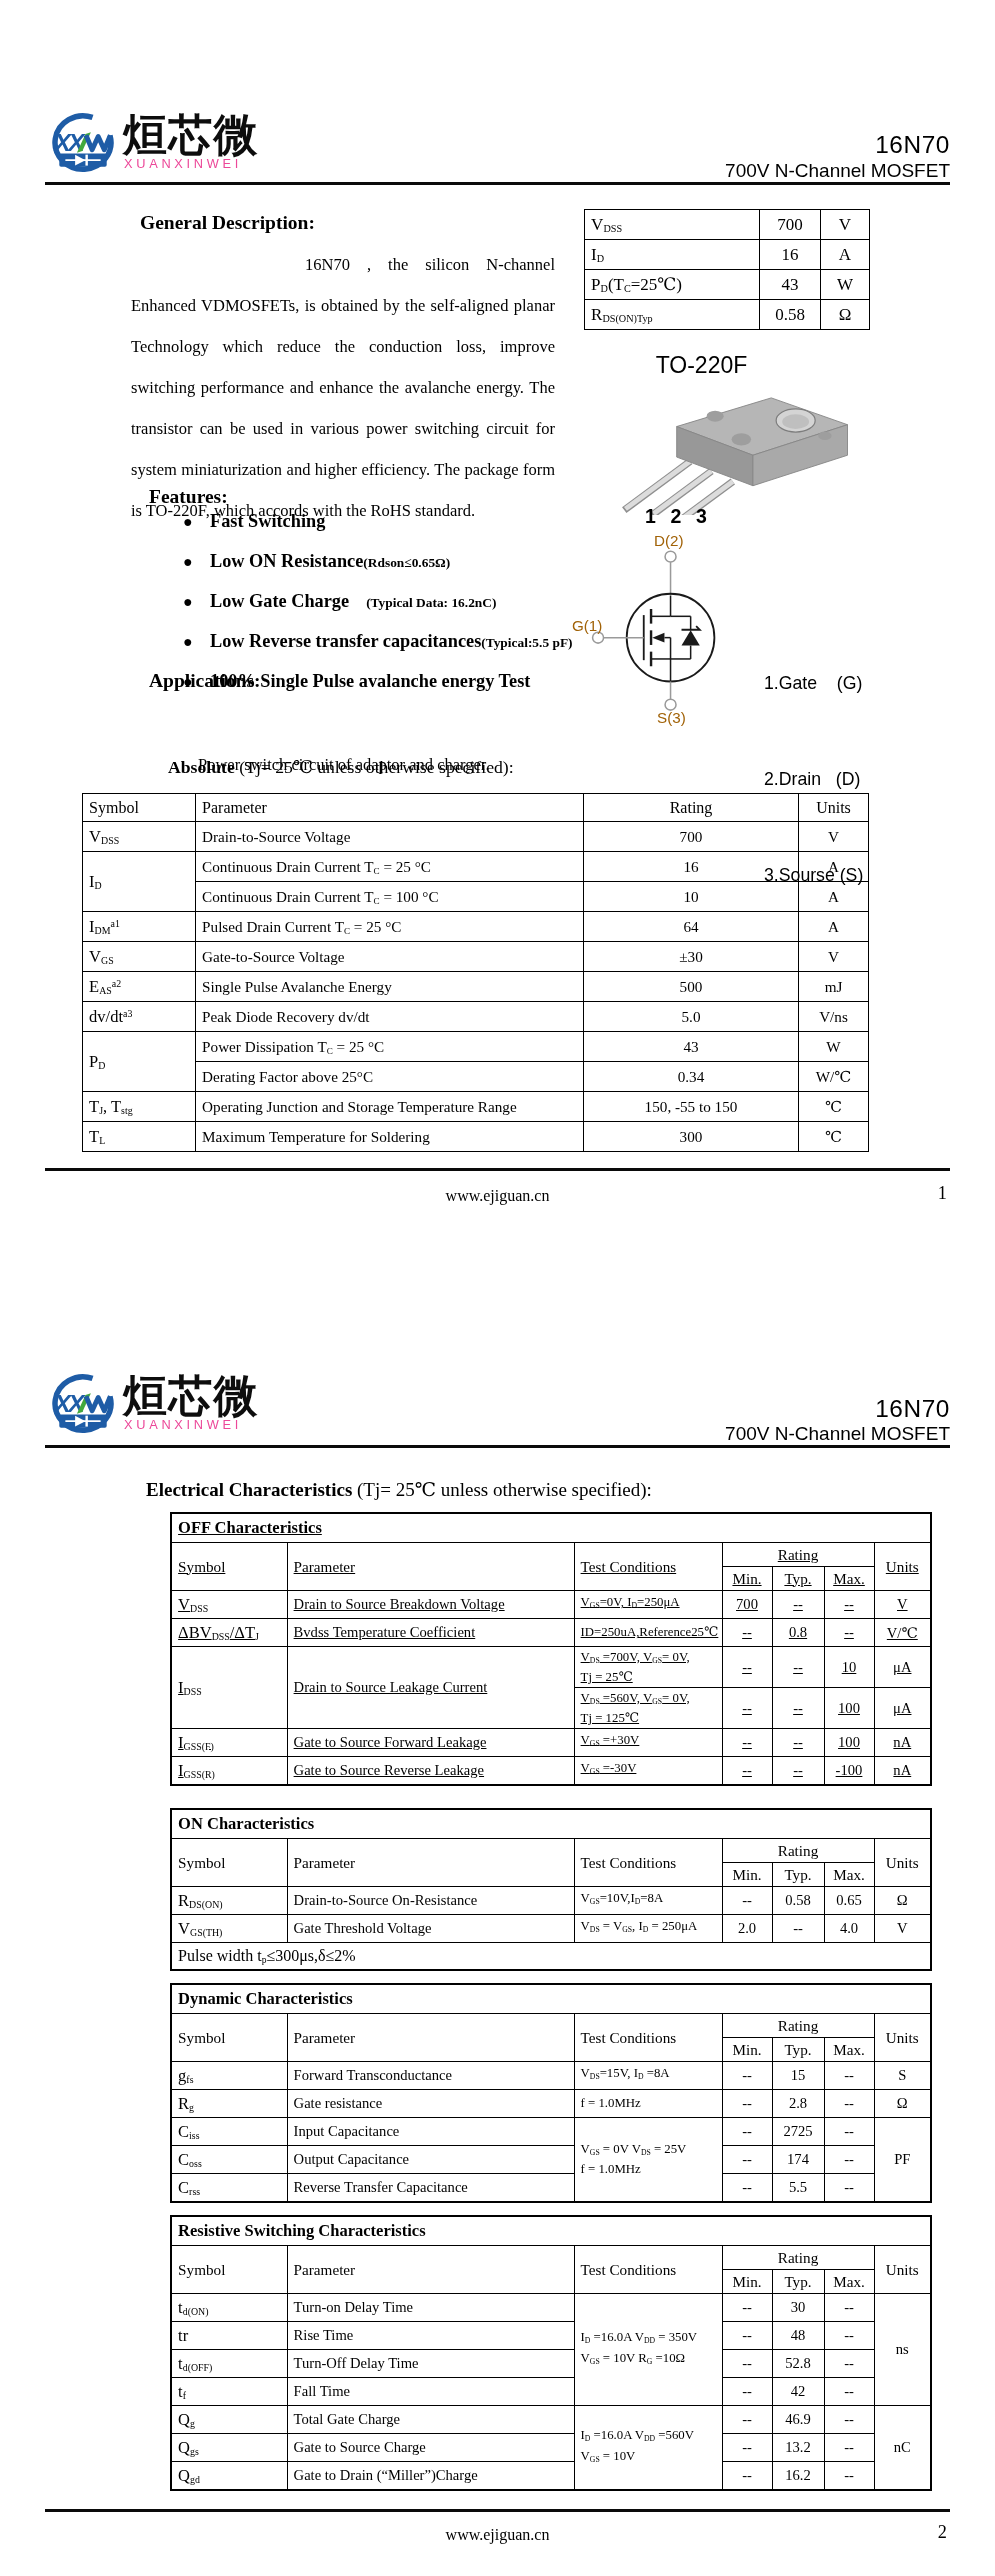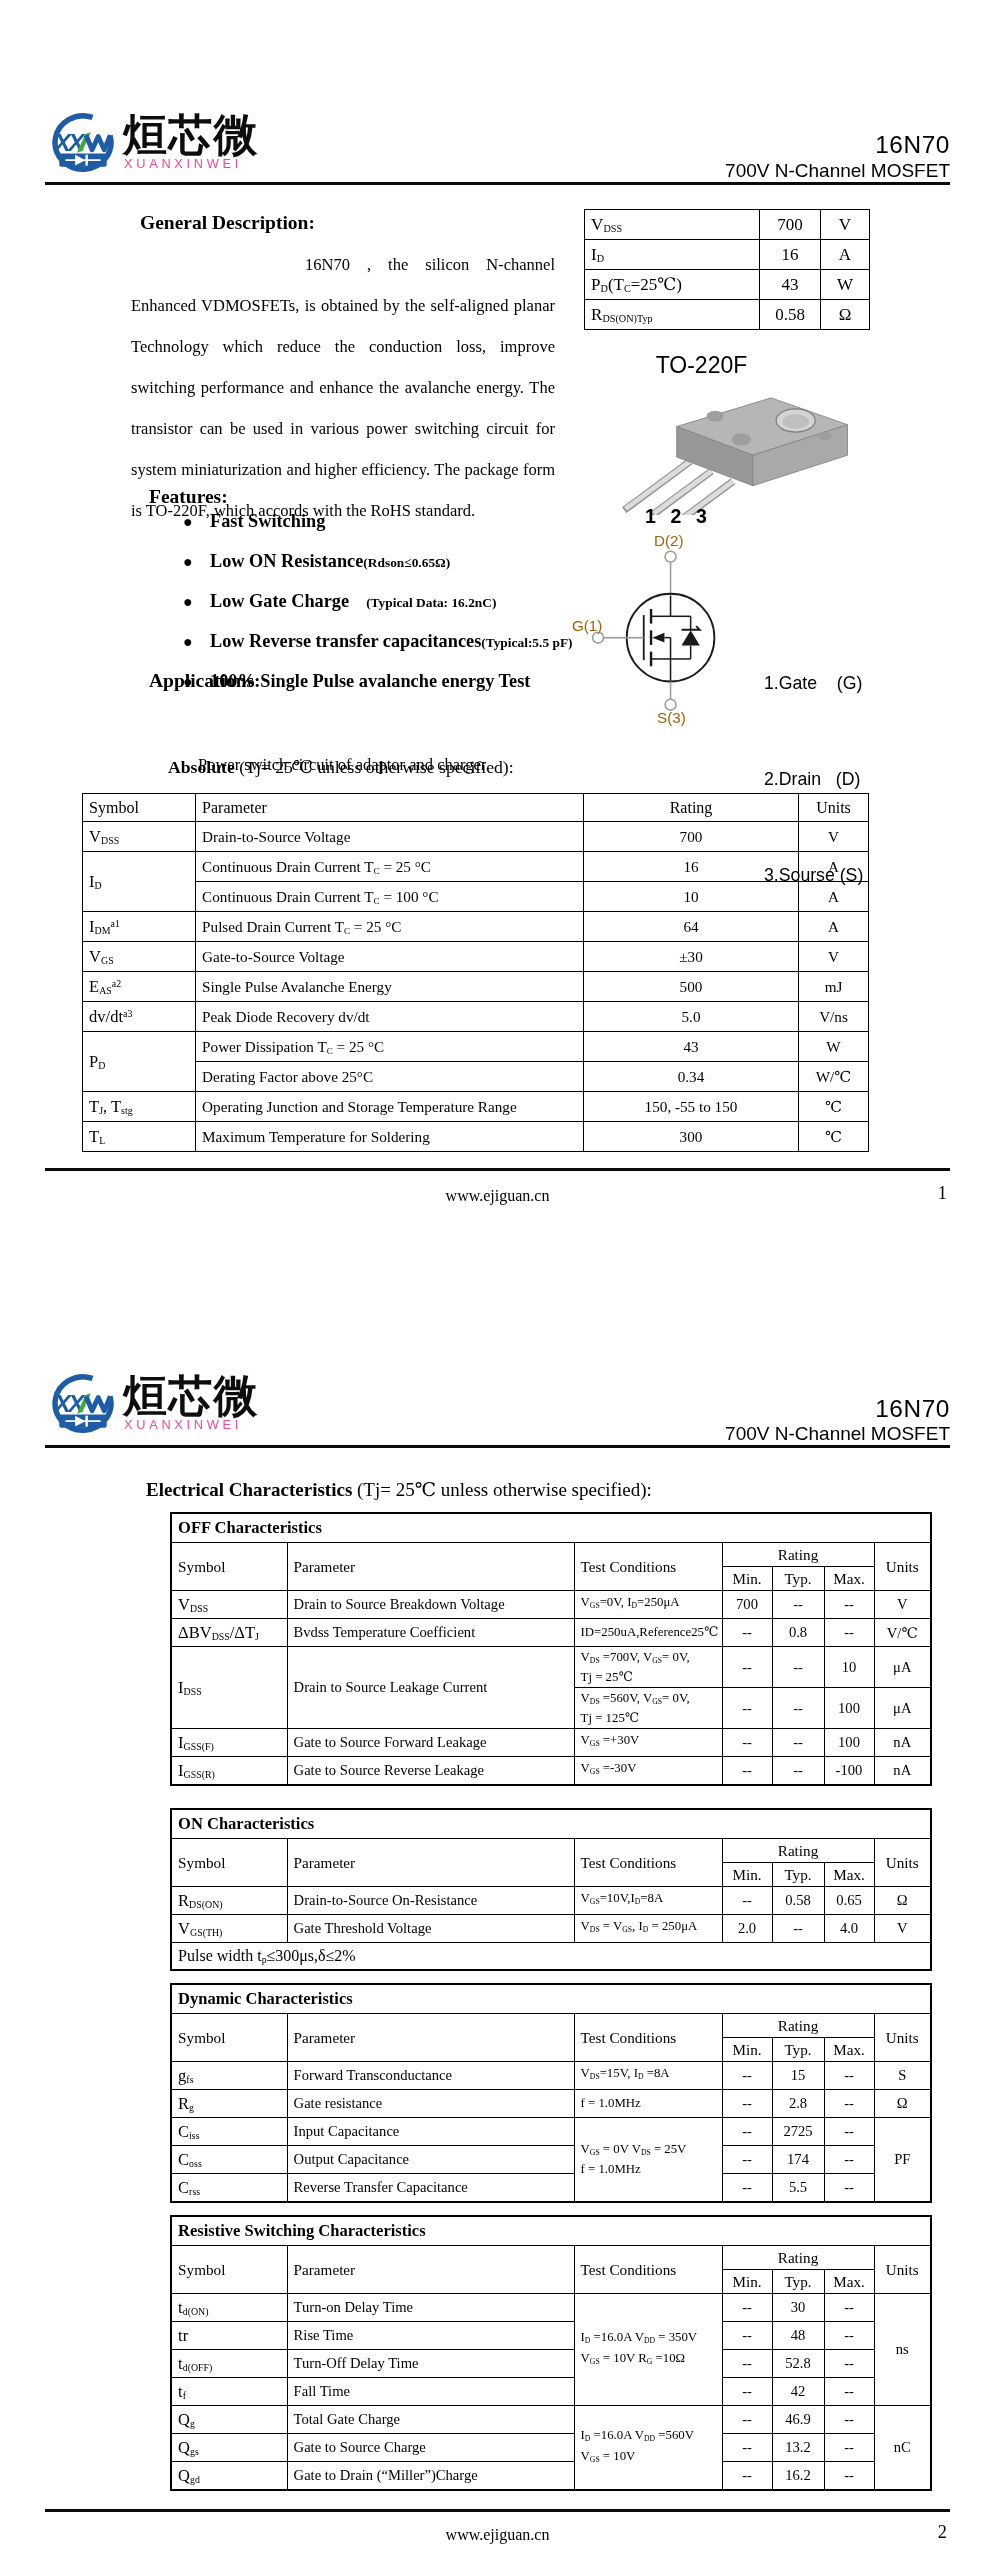--- a/index.html
+++ b/index.html
@@ -284,21 +284,21 @@
   </div>
   <div class="part-no" style="top:107px;">16N70</div>
   <div class="sub-title" style="top:135px;">700V N-Channel MOSFET</div>
   <div class="hdr-rule" style="top:157px;"></div>
 
   <div class="abs" style="left:146px;top:190px;font-size:19px;">
     <span style="font-weight:bold;">Electrical Characteristics</span>
     <span>(Tj= 25℃  unless otherwise specified):</span>
   </div>
 
-  <table class="etab" style="top:224px;">
+  <table class="etab" style="top:224px;text-decoration:underline;">
     <colgroup>
         <col style="width:116px">
         <col style="width:287px">
         <col style="width:148px">
         <col style="width:50px">
         <col style="width:52px">
         <col style="width:50px">
         <col style="width:57px">
       </colgroup>
     <tbody>

